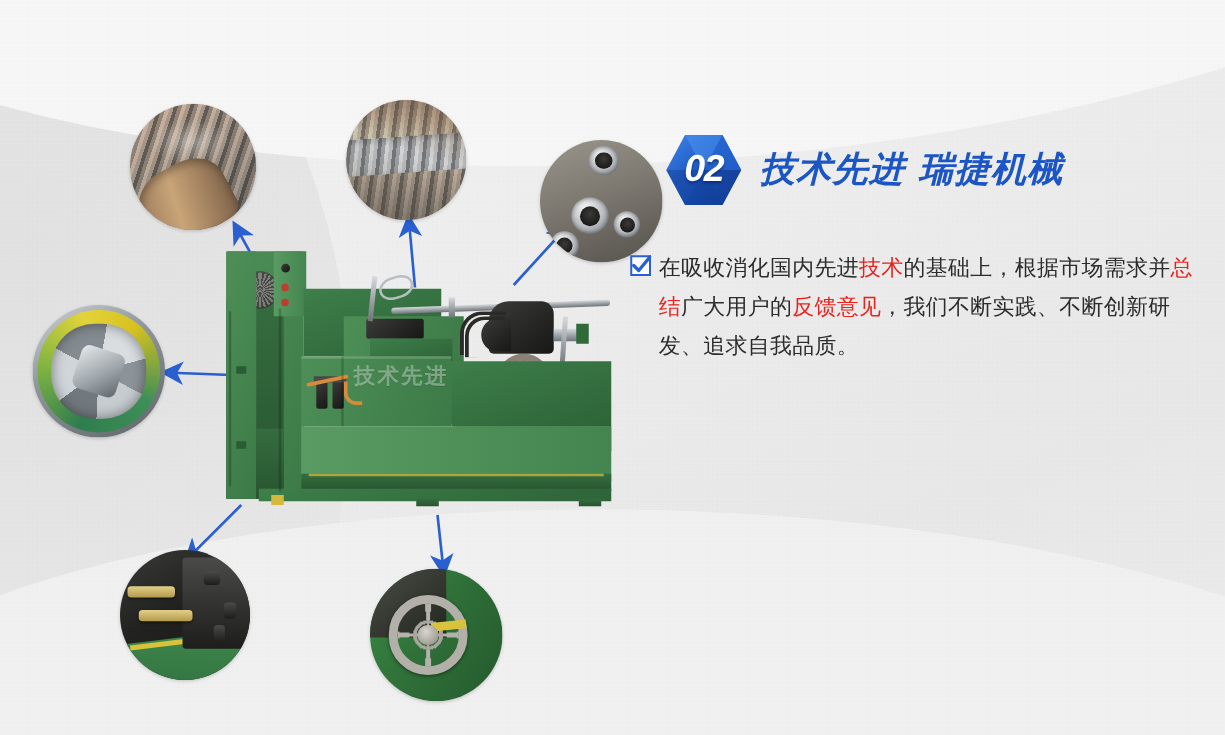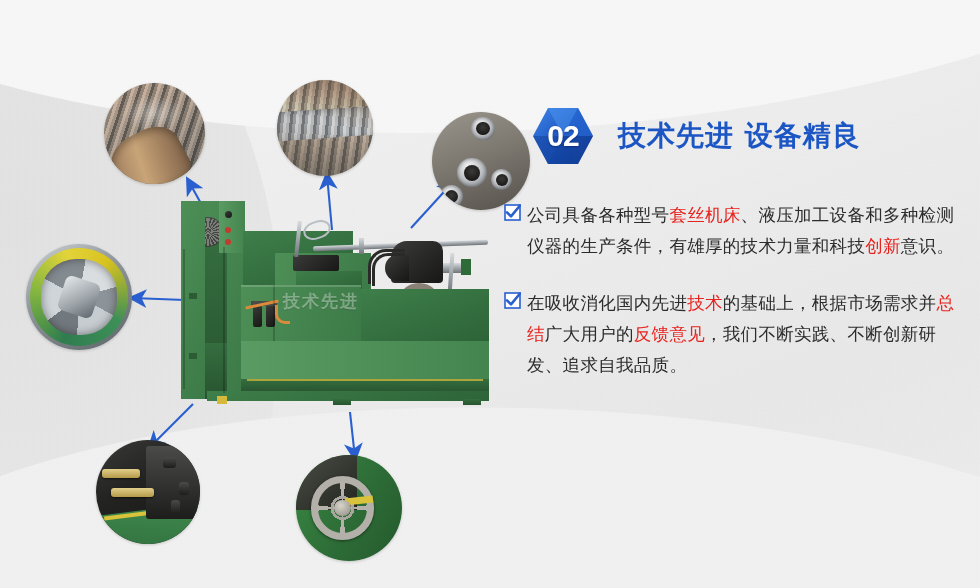--- a/index.html
+++ b/index.html
@@ -186,21 +186,21 @@
     text-shadow:0 1px 0 rgba(0,0,0,.12);
   }
 
   
   .arrow{position:absolute;overflow:visible;}
   .arrow svg{display:block;overflow:visible;}
 
   
   .panel{position:absolute;left:500px;top:100px;width:470px;}
   .headline{
-    display:flex;align-items:center;gap:24px;height:72px;padding-left:32px;
+    display:flex;align-items:center;gap:14px;height:72px;padding-left:32px;font-style:italic;
   }
   .hexwrap{position:relative;width:62px;height:62px;flex:0 0 62px;}
   .hexwrap svg{position:absolute;left:0;top:0;}
   .hexnum{
     position:absolute;left:0;top:0;width:62px;height:62px;
     display:flex;align-items:center;justify-content:center;
     color:#ffffff;font-weight:700;font-size:30px;letter-spacing:-1px;
     font-family:"Liberation Sans",sans-serif;
     text-shadow:0 1px 2px rgba(0,30,90,.55);
   }
@@ -398,32 +398,25 @@
           <polygon points="46,3 61,31 31,31" fill="#2a6ad6" opacity="0.6"></polygon>
           <polygon points="1,31 31,31 16,59" fill="#16459f" opacity="0.55"></polygon>
           <polygon points="31,31 61,31 46,59" fill="#0f3versus" opacity="0"></polygon>
           <polygon points="31,31 61,31 46,59" fill="#113b92" opacity="0.5"></polygon>
           <polygon points="16,59 31,31 46,59" fill="#0e3versus" opacity="0"></polygon>
           <polygon points="16,59 31,31 46,59" fill="#0d3display" opacity="0"></polygon>
           <polygon points="16,59 31,31 46,59" fill="#0e3a8e" opacity="0.45"></polygon>
         </svg>
         <div class="hexnum">02</div>
       </div>
-      <div class="headtext">技术先进  设备精良</div>
+      <div class="headtext">技术先进  瑞捷机械</div>
     </div>
 
     <div class="bullets">
 
-      <div class="bullet">
-        <svg class="chk" viewBox="0 0 17 17">
-          <rect x="1" y="1" width="15" height="15" fill="#ffffff" stroke="#2a5fd0" stroke-width="1.6"></rect>
-          <path d="M3 8.4 L7 12.4 L16 1.5" fill="none" stroke="#2a5fd0" stroke-width="2.6" stroke-linecap="round" stroke-linejoin="round"></path>
-        </svg>
-        <div class="btext"><span>公司具备各种型号</span><span class="hl">套丝机床</span><span>、液压加工设备和多种检测仪器的生产条件，有雄厚的技术力量和科技</span><span class="hl">创新</span><span>意识。</span></div>
-      </div>
 
       <div class="bullet">
         <svg class="chk" viewBox="0 0 17 17">
           <rect x="1" y="1" width="15" height="15" fill="#ffffff" stroke="#2a5fd0" stroke-width="1.6"></rect>
           <path d="M3 8.4 L7 12.4 L16 1.5" fill="none" stroke="#2a5fd0" stroke-width="2.6" stroke-linecap="round" stroke-linejoin="round"></path>
         </svg>
         <div class="btext"><span>在吸收消化国内先进</span><span class="hl">技术</span><span>的基础上，根据市场需求并</span><span class="hl">总结</span><span>广大用户的</span><span class="hl">反馈意见</span><span>，我们不断实践、不断创新研发、追求自我品质。</span></div>
       </div>
 
     </div>

